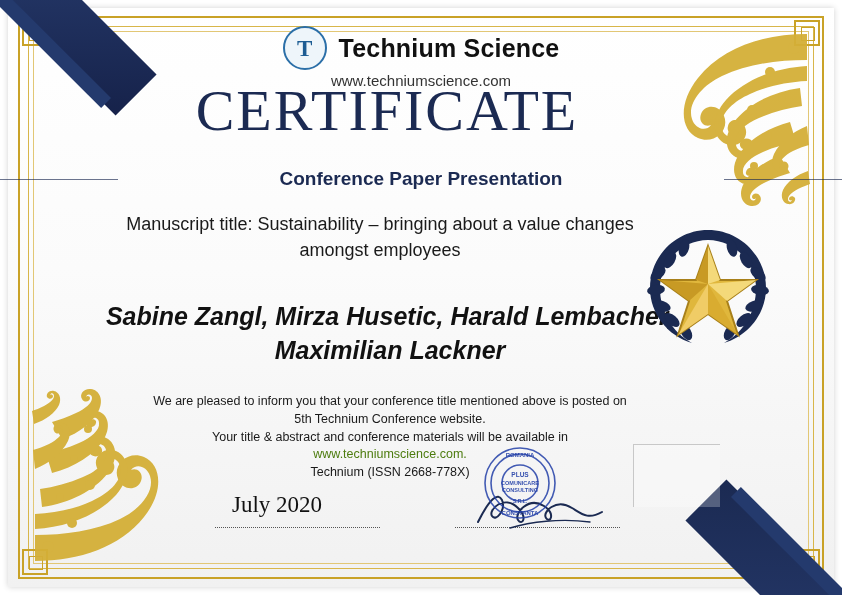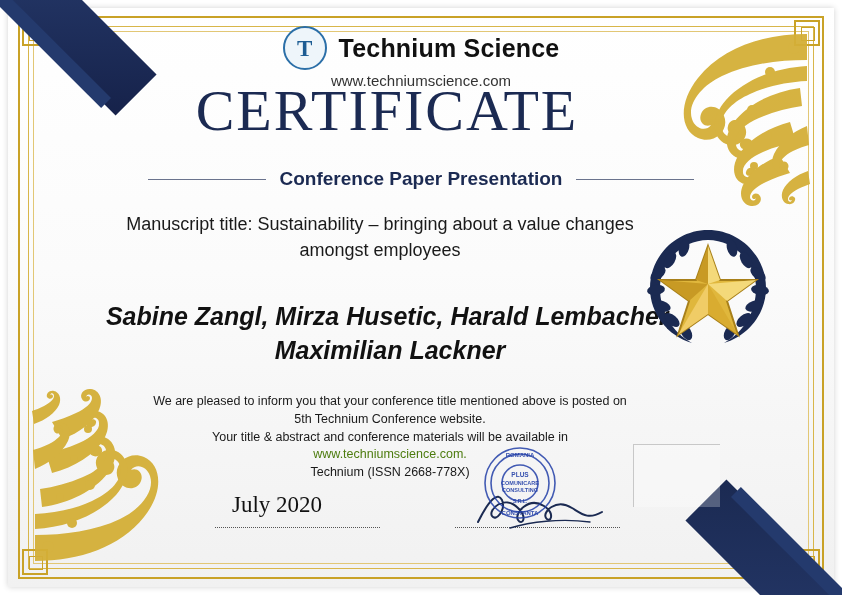--- a/index.html
+++ b/index.html
@@ -170,21 +170,21 @@
     letter-spacing: 2px;
     line-height: 1;
   }
 
   .subtitle-wrap {
     position: absolute;
     left: 0; top: 168px;
     width: 842px;
     display: flex;
     align-items: center;
-    justify-content: center;
+    justify-content: space-between;
     gap: 14px;
   }
   .rule {
     width: 118px;
     height: 1px;
     background: #1b2a52;
     opacity: 0.65;
   }
   .subtitle {
     font-family: "Liberation Sans", sans-serif;

